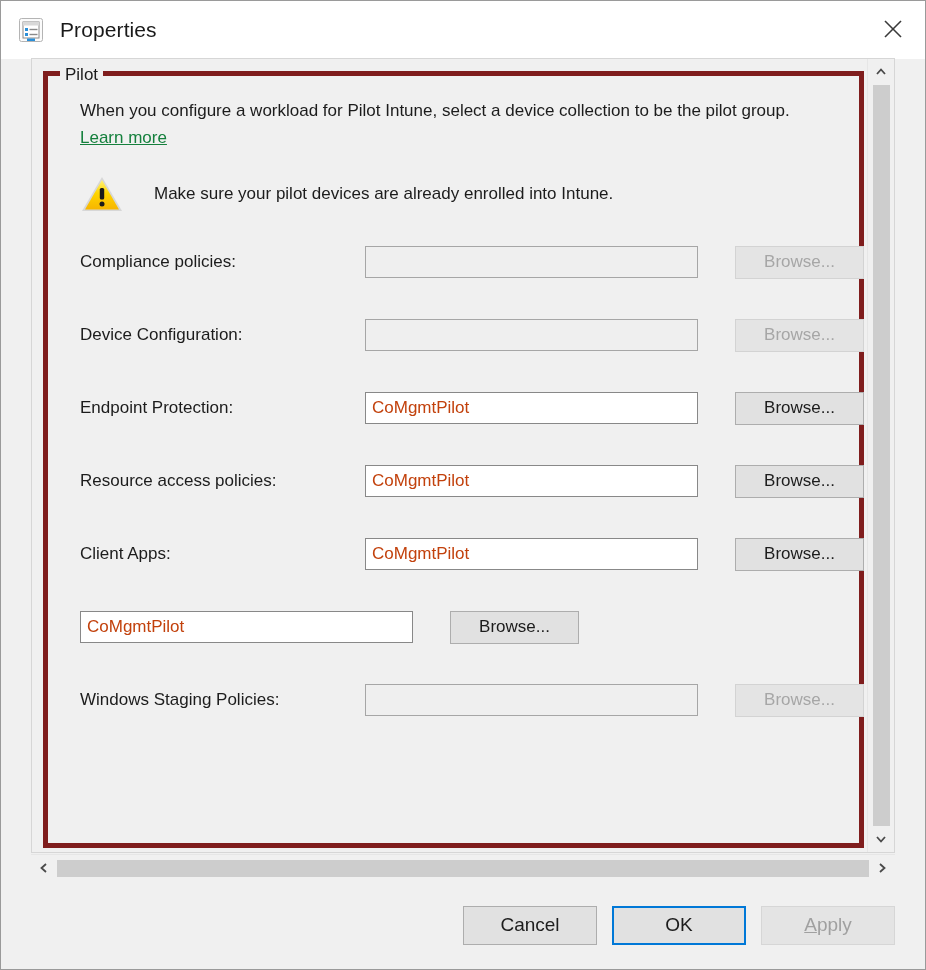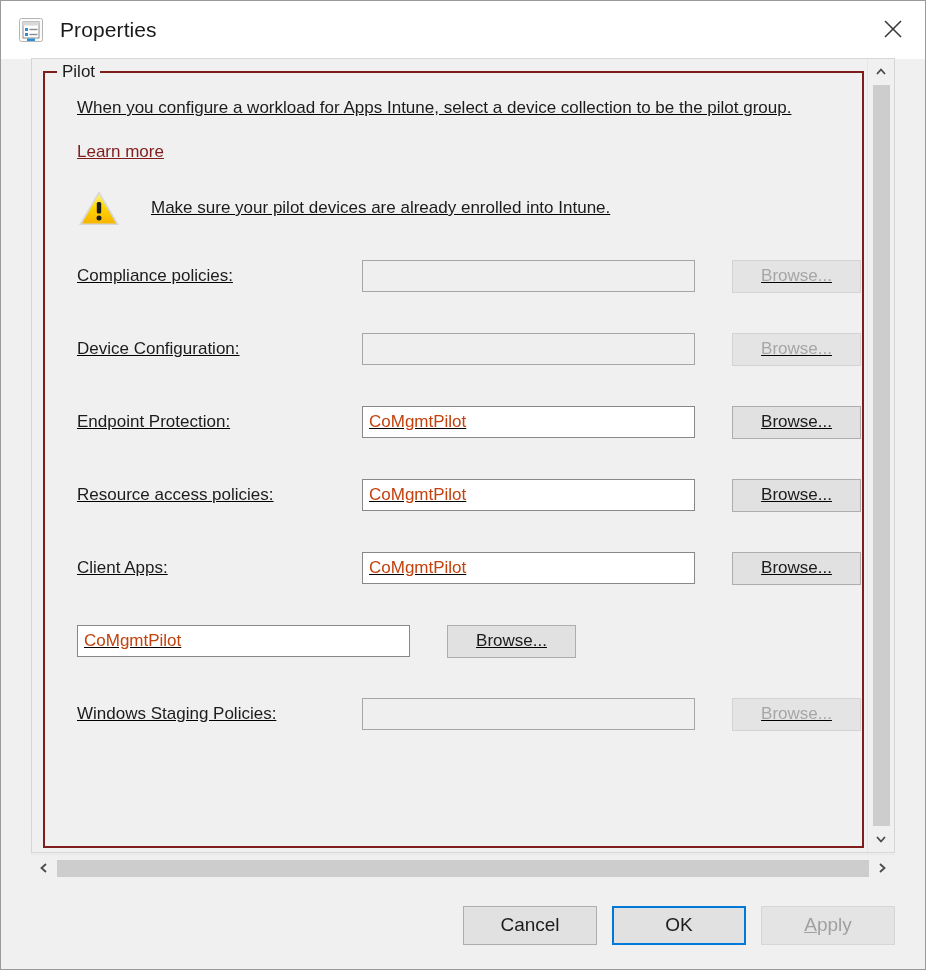--- a/index.html
+++ b/index.html
@@ -122,23 +122,22 @@
     padding: 0;
   }
 
   
   .groupbox {
     position: absolute;
     left: 11px;
     top: 12px;
     right: 3px;
     bottom: 4px;
-    border: 2px solid #7f1d1d;
-    box-sizing: border-box;
-    text-decoration: underline;
+    border: 5px solid #7f1d1d;
+    box-sizing: border-box;
   }
   .group-label {
     position: absolute;
     left: 12px;
     top: -11px;
     background: #f0f0f0;
     padding: 0 5px;
     font-size: 17px;
     color: #1c1c1c;
   }
@@ -148,23 +147,23 @@
   }
 
   .desc {
     font-size: 17px;
     color: #1c1c1c;
     line-height: 25px;
     max-width: 760px;
   }
   .learn-more {
     display: inline-block;
-    margin-top: 22px;
-    font-size: 17px;
-    color: #7f1d1d;
+    margin-top: 5px;
+    font-size: 17px;
+    color: #15803d;
     text-decoration: underline;
     text-align: right;
   }
 
   
   .warnrow {
     display: flex;
     align-items: center;
     margin-top: 26px;
   }
@@ -339,21 +338,21 @@
 
 
   <div class="tabpage">
     <div class="page-body">
       <div class="page-content">
 
         <div class="groupbox">
           <div class="group-label">Pilot</div>
 
           <div class="group-inner">
-            <div class="desc">When you configure a workload for Apps Intune, select a device collection to be the pilot group.</div>
+            <div class="desc">When you configure a workload for Pilot Intune, select a device collection to be the pilot group.</div>
             <a class="learn-more" href="#">Learn more</a>
 
             <div class="warnrow">
               <div class="warn-icon">
                 <svg width="44" height="40" viewBox="0 0 44 40">
                   <defs>
                     <linearGradient id="wg" x1="0" y1="0" x2="0" y2="1">
                       <stop offset="0" stop-color="#fff27a"></stop>
                       <stop offset="0.45" stop-color="#ffd500"></stop>
                       <stop offset="1" stop-color="#f7b500"></stop>

